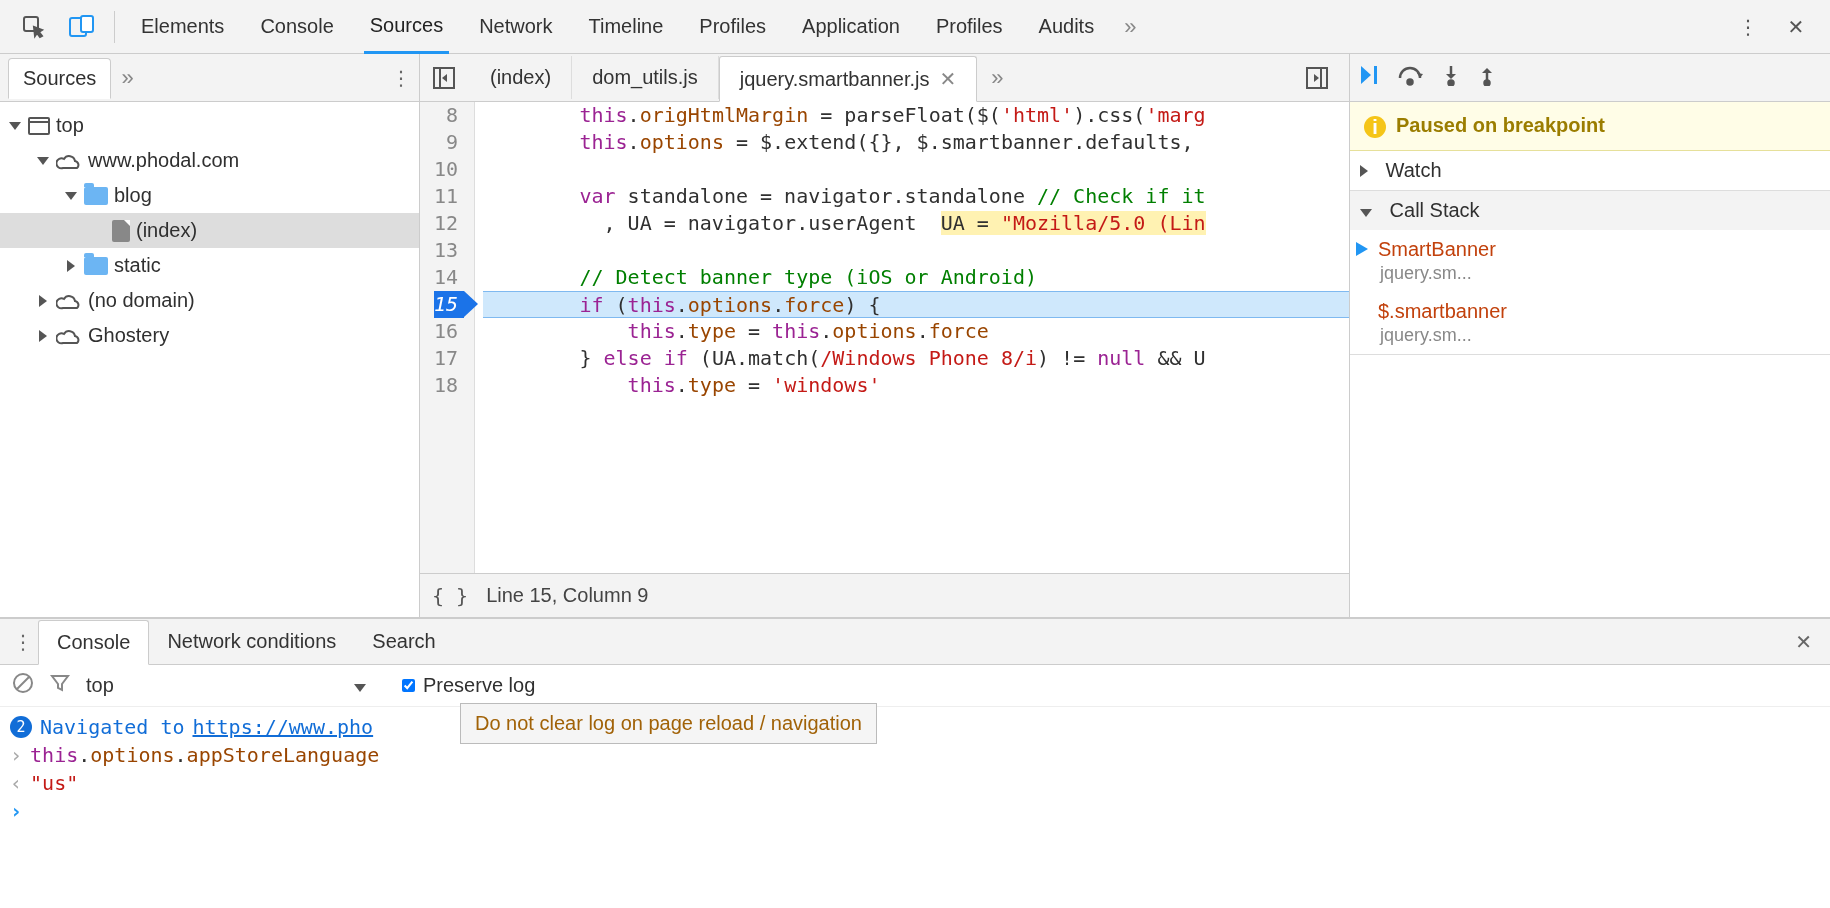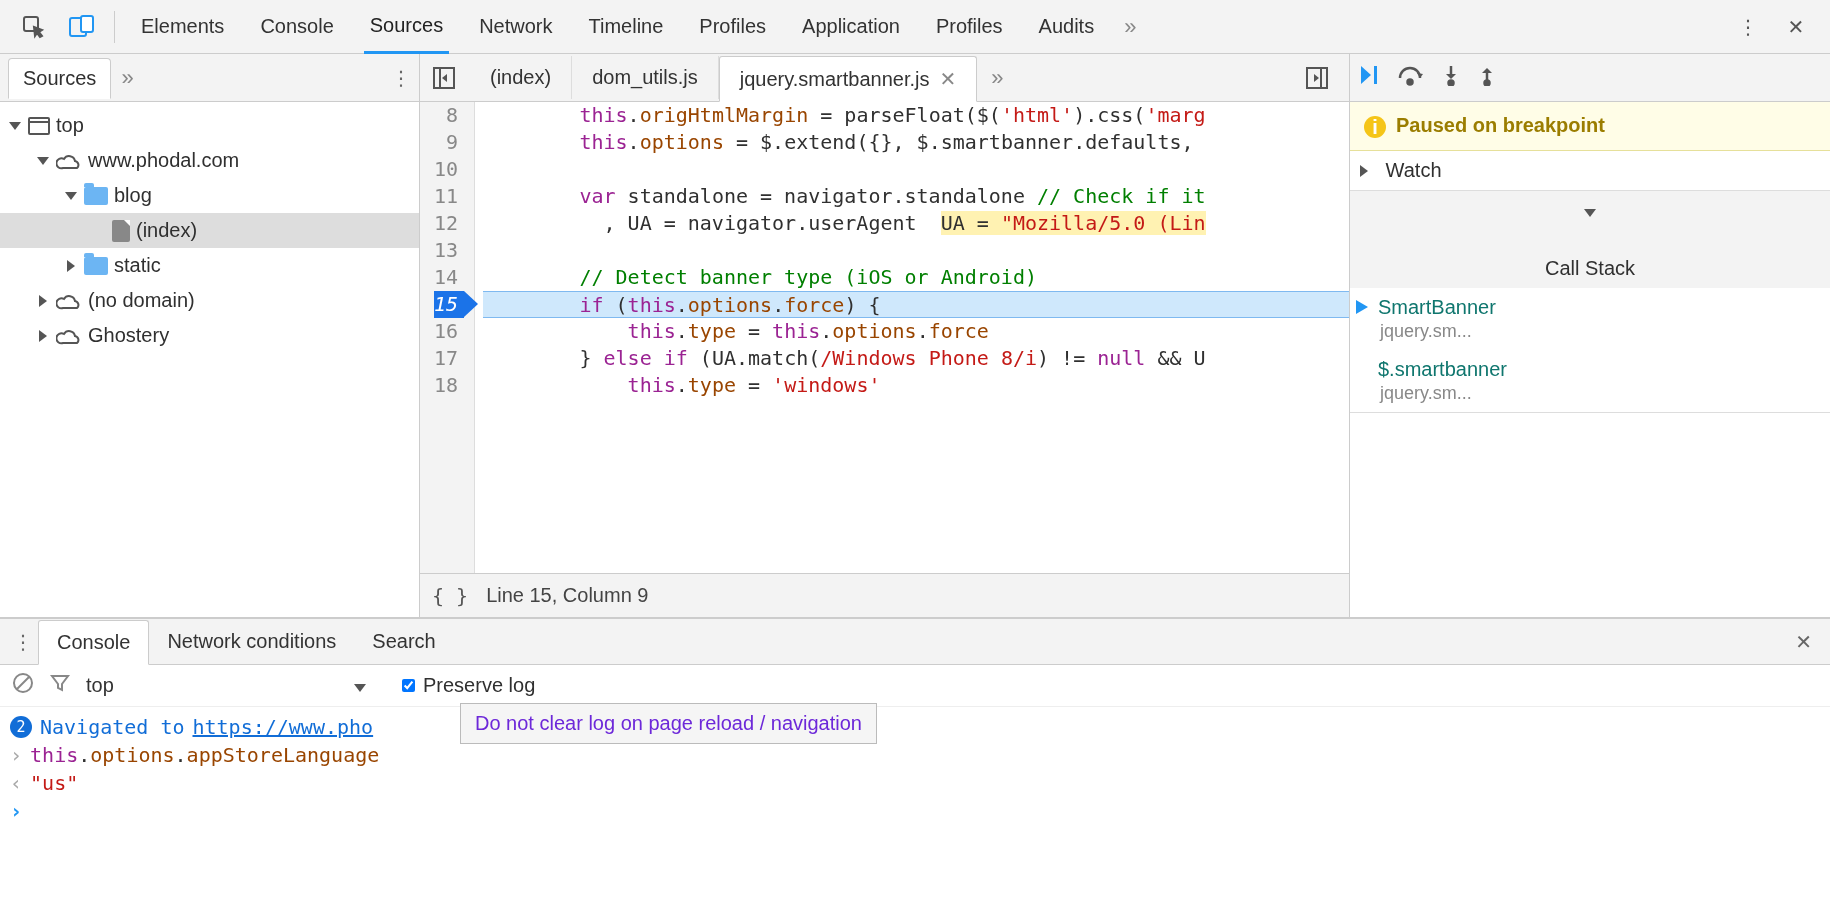--- a/index.html
+++ b/index.html
@@ -46,40 +46,40 @@
 .status-bar { height:44px; background:#f3f3f3; border-top:1px solid #ccc; display:flex; align-items:center; padding:0 12px; gap:18px; color:#444;}
 .status-bar .braces { font-family:Menlo,monospace; color:#555;}
 .right-panel { width: 480px; background:#fff; display:flex; flex-direction: column; overflow:hidden;}
 .debug-ctrl { height:48px; background:#f3f3f3; border-bottom:1px solid #ccc; display:flex; align-items:center; padding:0 8px; gap:18px;}
 .debug-ctrl svg { color:#555;}
 .banner { background:#fffde7; border-bottom:1px solid #e6e09a; padding:12px 14px; display:flex; align-items:flex-start; gap:10px;}
 .banner .info { width:22px;height:22px; border-radius:50%; background:#f5c518; color:#fff; display:flex; align-items:center; justify-content:center; font-weight:bold; flex:none; margin-top:2px;}
 .banner-text { color:#9b7d00; font-weight:bold; }
 .section { border-bottom:1px solid #ddd;}
 .section-h { display:flex; align-items:center; padding:8px 10px; background:#fff; gap:6px;}
-.section-h.shade { background:#f3f3f3;flex-direction:column; }
+.section-h.shade { background:#f3f3f3; }
 .stack-item { display:flex; flex-direction:column; padding:8px 12px 8px 28px; position:relative;}
 .stack-item.current::before { content:""; position:absolute; left:6px; top:12px; width:0;height:0; border-top:7px solid transparent; border-bottom:7px solid transparent; border-left:12px solid #2196f3;}
-.stack-item .fn { color:#0f766e;}
+.stack-item .fn { color:#c2410c;}
 .stack-item .loc { color:#888; font-size:18px; margin-top:2px; padding-left:2px;}
 .drawer { height: 290px; display:flex; flex-direction:column; border-top:1px solid #ccc;}
 .drawer-tabs { height:46px; background:#f3f3f3; border-bottom:1px solid #ccc; display:flex; align-items:center; padding:0 8px;}
 .drawer-tabs .dt { padding:10px 18px; color:#333;}
 .drawer-tabs .dt.active { background:#fff; border:1px solid #ccc; border-bottom-color:#fff; border-radius:3px 3px 0 0; position:relative; top:1px;}
 .drawer-tabs .vdots { width:30px; display:flex; justify-content:center; color:#666;}
 .drawer-tabs .spacer { flex:1;}
 .drawer-toolbar { height:42px; border-bottom:1px solid #eee; display:flex; align-items:center; padding:0 12px; gap:16px;}
 .drawer-toolbar .ctx { color:#333; display:flex; align-items:center; gap:8px; min-width:280px;}
 .drawer-toolbar .ctx .tri { color:#666;}
 .drawer-toolbar label { display:flex; align-items:center; gap:8px;margin-left:20px;}
 .drawer-body { flex:1; padding:6px 10px; font-family:Menlo,Consolas,monospace; font-size:20px; position:relative;}
 .drawer-body .line { display:flex; align-items:center; gap:8px; padding:2px 0;}
 .badge { background:#116dd7; color:#fff; border-radius:50%; width:22px;height:22px; font-size:15px; display:flex;align-items:center;justify-content:center;}
 .navlink { color:#116dd7; text-decoration: underline;}
-.tooltip { position:absolute; left:460px; top:-4px; background:#f5f5f5; border:1px solid #bbb; padding:8px 14px; color:#6d28d9; font-family:"Helvetica Neue",Arial,sans-serif; font-size:20px;}
+.tooltip { position:absolute; left:460px; top:-4px; background:#f5f5f5; border:1px solid #bbb; padding:8px 14px; color:#a16207; font-family:"Helvetica Neue",Arial,sans-serif; font-size:20px;}
 .cloud { width:26px;height:18px; position:relative; }
 .cloud svg { stroke:#555; fill:none; stroke-width:2;}
 .tri-right::before{content:"";display:inline-block;width:0;height:0;border-top:6px solid transparent;border-bottom:6px solid transparent;border-left:8px solid #555;}
 .tri-down::before{content:"";display:inline-block;width:0;height:0;border-left:6px solid transparent;border-right:6px solid transparent;border-top:8px solid #555;}
 .chev { font-size:22px; color:#888;}
 .console-prompt{color:#2196f3; font-weight:bold;}
 .console-return{color:#aaa;}
 </style>
 </head>
 <body>

